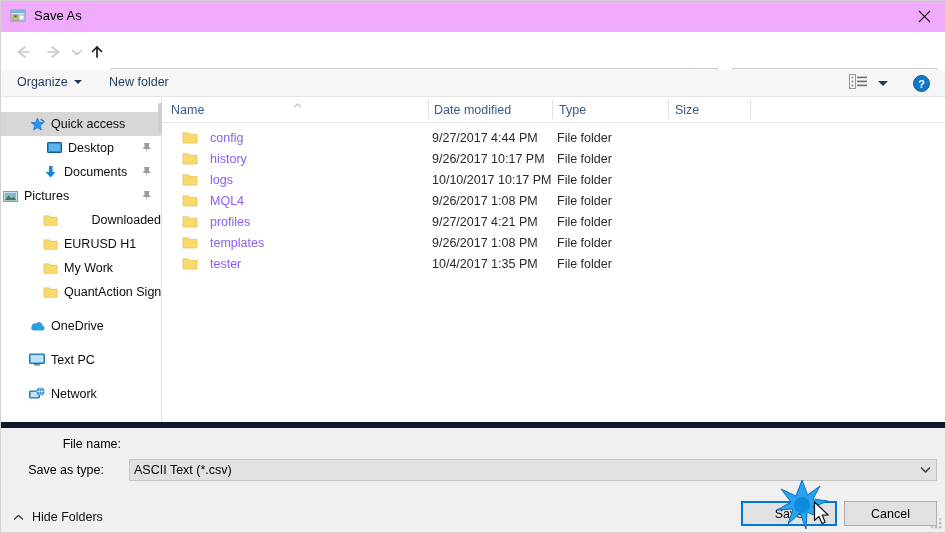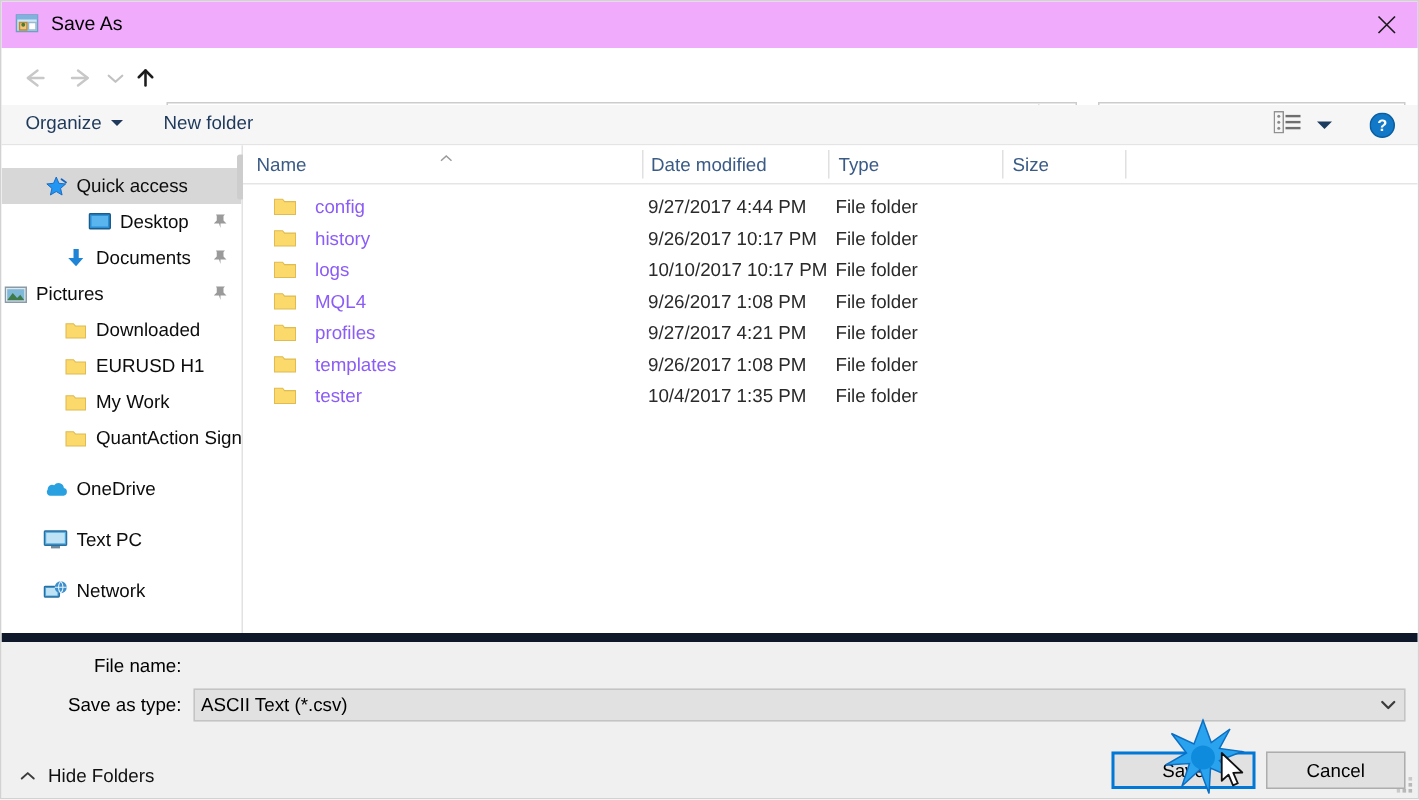--- a/index.html
+++ b/index.html
@@ -311,21 +311,21 @@
     box-sizing: border-box;
   }
   .form-label {
     position: absolute;
     font-size: 12.5px;
     color: #000000;
     text-align: right;
     white-space: nowrap;
   }
   .lbl-filename { left: 10px; top: 9px; width: 110px; }
-  .lbl-filetype { left: 10px; top: 35px; width: 110px; }
+  .lbl-filetype { left: 10px; top: 35px; width: 110px; text-align: center; }
 
   .combo {
     position: absolute;
     height: 22px;
     box-sizing: border-box;
     display: flex;
     align-items: center;
   }
   .combo-filename {
     left: 128px; top: 5px;
@@ -540,21 +540,21 @@
       <div class="side-item selected" style="margin-top:15px; padding-left:27px;">
         <span class="side-icon">
           <svg width="15" height="15" viewBox="0 0 15 15">
             <path d="M7.5 1 L9.3 5.2 L13.8 5.6 L10.4 8.6 L11.4 13 L7.5 10.7 L3.6 13 L4.6 8.6 L1.2 5.6 L5.7 5.2 Z" fill="#2196f3" stroke="#1565c0" stroke-width="0.6"></path>
             <path d="M11 2.5 L14 4.6" stroke="#1565c0" stroke-width="1.2" stroke-linecap="round"></path>
           </svg>
         </span>
         <span class="side-label">Quick access</span>
       </div>
 
-      <div class="side-item" style="padding-left:56px;">
+      <div class="side-item" style="padding-left:44px;">
         <span class="side-icon">
           <svg width="15" height="14" viewBox="0 0 15 14">
             <rect x="0.5" y="1.5" width="14" height="10" rx="0.6" fill="#2a8fd4" stroke="#1b5c8c"></rect>
             <rect x="2" y="3" width="11" height="7" fill="#5ab5ee"></rect>
           </svg>
         </span>
         <span class="side-label">Desktop</span>
         <span class="pin">
           <svg width="11" height="11" viewBox="0 0 11 11">
             <path d="M3 1 L9 1 L8 2 L8 5 L10 7 L6 7 L6 10 L5 7 L1.5 7 L3.5 5 L3.5 2 Z" fill="#9a9a9a"></path>
@@ -585,21 +585,21 @@
           </svg>
         </span>
         <span class="side-label">Pictures</span>
         <span class="pin">
           <svg width="11" height="11" viewBox="0 0 11 11">
             <path d="M3 1 L9 1 L8 2 L8 5 L10 7 L6 7 L6 10 L5 7 L1.5 7 L3.5 5 L3.5 2 Z" fill="#9a9a9a"></path>
           </svg>
         </span>
       </div>
 
-      <div class="side-item" style="padding-left:40px;">
+      <div class="side-item" style="padding-left:40px;justify-content:space-between;">
         <span class="side-icon">
           <svg width="15" height="13" viewBox="0 0 15 13">
             <path d="M1 1.8 h5 l1.2 1.5 H14 v8 H1 z" fill="#fbd96b" stroke="#e0bb52" stroke-width="0.7"></path>
           </svg>
         </span>
         <span class="side-label">Downloaded</span>
       </div>
 
       <div class="side-item" style="padding-left:40px;">
         <span class="side-icon">

